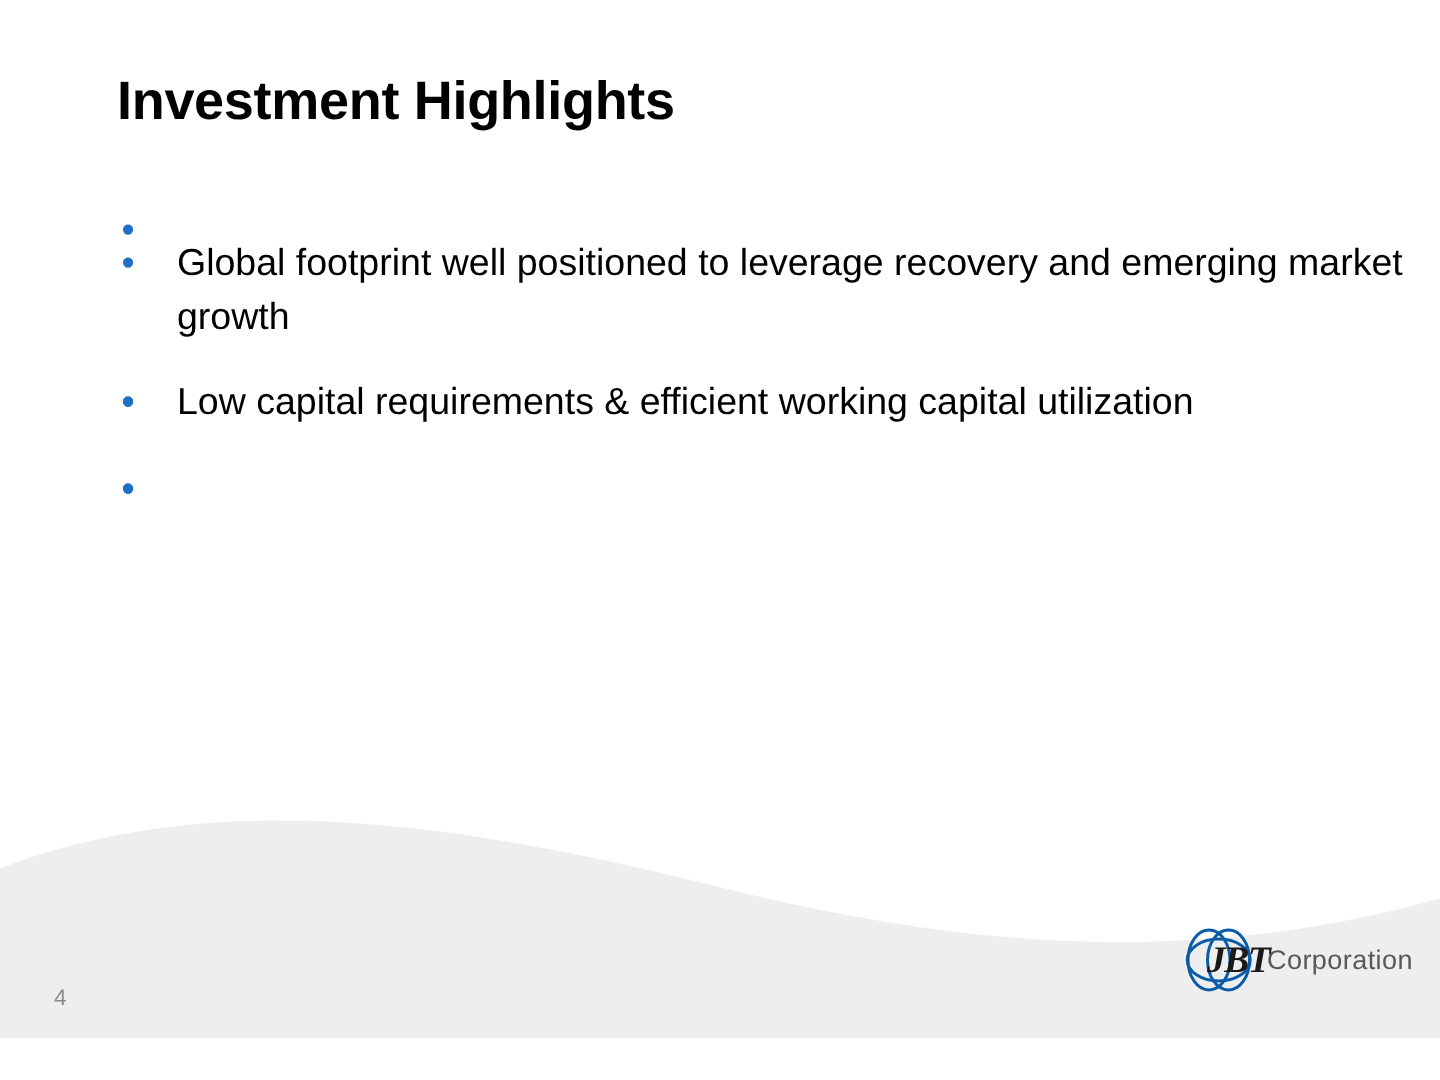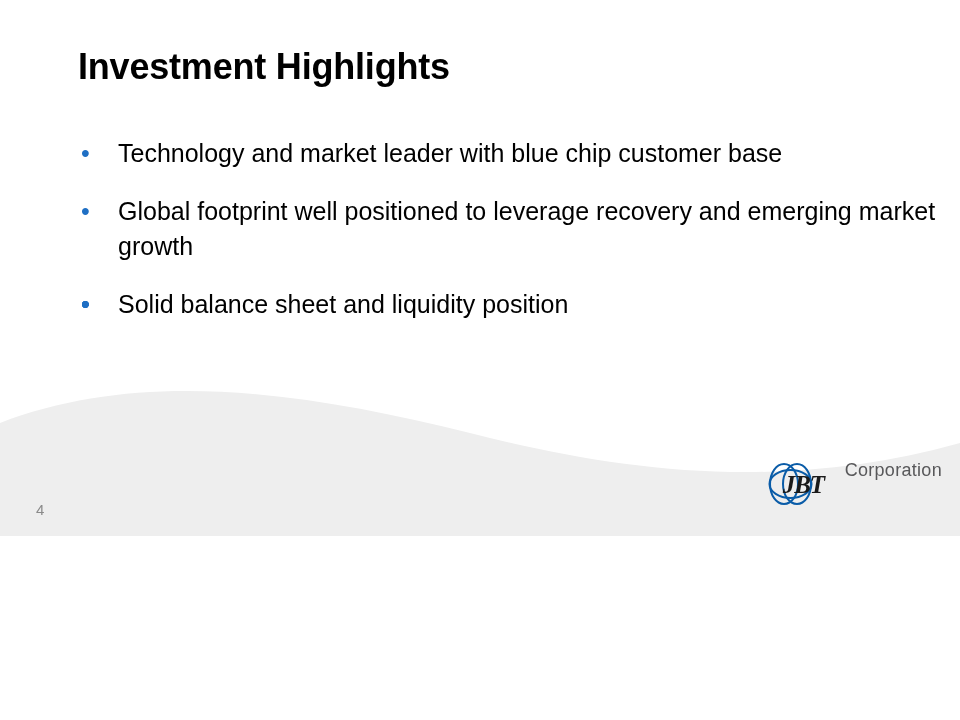--- a/index.html
+++ b/index.html
@@ -9,21 +9,21 @@
   body {
     width: 960px;
     height: 720px;
     background: #ffffff;
     font-family: "Liberation Sans", sans-serif;
     overflow: hidden;
   }
   .slide {
     position: relative;
     width: 960px;
-    height: 536px;
+    height: 692px;
     background: #ffffff;
     box-sizing: border-box;
   }
   .slide-title {
     position: absolute;
     left: 78px;
     top: 46px;
     font-size: 36px;
     font-weight: bold;
     color: #000000;
@@ -71,21 +71,22 @@
     left: 36px;
     bottom: 18px;
     font-size: 15px;
     color: #8a8a8a;
   }
   .logo {
     position: absolute;
     right: 18px;
     bottom: 28px;
     display: flex;
-    gap: 24px;
+    align-items: center;
+    gap: 2px;
   }
   .logo-mark {
     position: relative;
     width: 54px;
     height: 48px;
   }
   .logo-text {
     font-size: 18px;
     color: #58585a;
     letter-spacing: 0.3px;
@@ -105,38 +106,37 @@
 </head>
 <body>
 
 <div class="slide">
 
   <div class="slide-title">Investment Highlights</div>
 
   <ul class="bullet-list">
     <li class="bullet-item">
       <span class="bullet-dot">•</span>
-      <span>Technology and market leader with blue chip customer base</span>
     </li>
     <li class="bullet-item">
       <span class="bullet-dot">•</span>
       <span>Global footprint well positioned to leverage recovery and emerging market growth</span>
     </li>
     <li class="bullet-item">
       <span class="bullet-dot">•</span>
     </li>
     <li class="bullet-item">
       <span class="bullet-dot">•</span>
+      <span>Low capital requirements &amp; efficient working capital utilization</span>
     </li>
     <li class="bullet-item">
       <span class="bullet-dot">•</span>
     </li>
     <li class="bullet-item">
       <span class="bullet-dot">•</span>
-      <span>Solid balance sheet and liquidity position</span>
     </li>
   </ul>
 
   <svg class="wave" viewBox="0 0 960 185" preserveAspectRatio="none">
     <path d="M0,72 C140,18 300,40 470,82 C620,120 780,142 960,92 L960,185 L0,185 Z" fill="#eeeeee"></path>
   </svg>
 
   <div class="page-number">4</div>
 
   <div class="logo">

